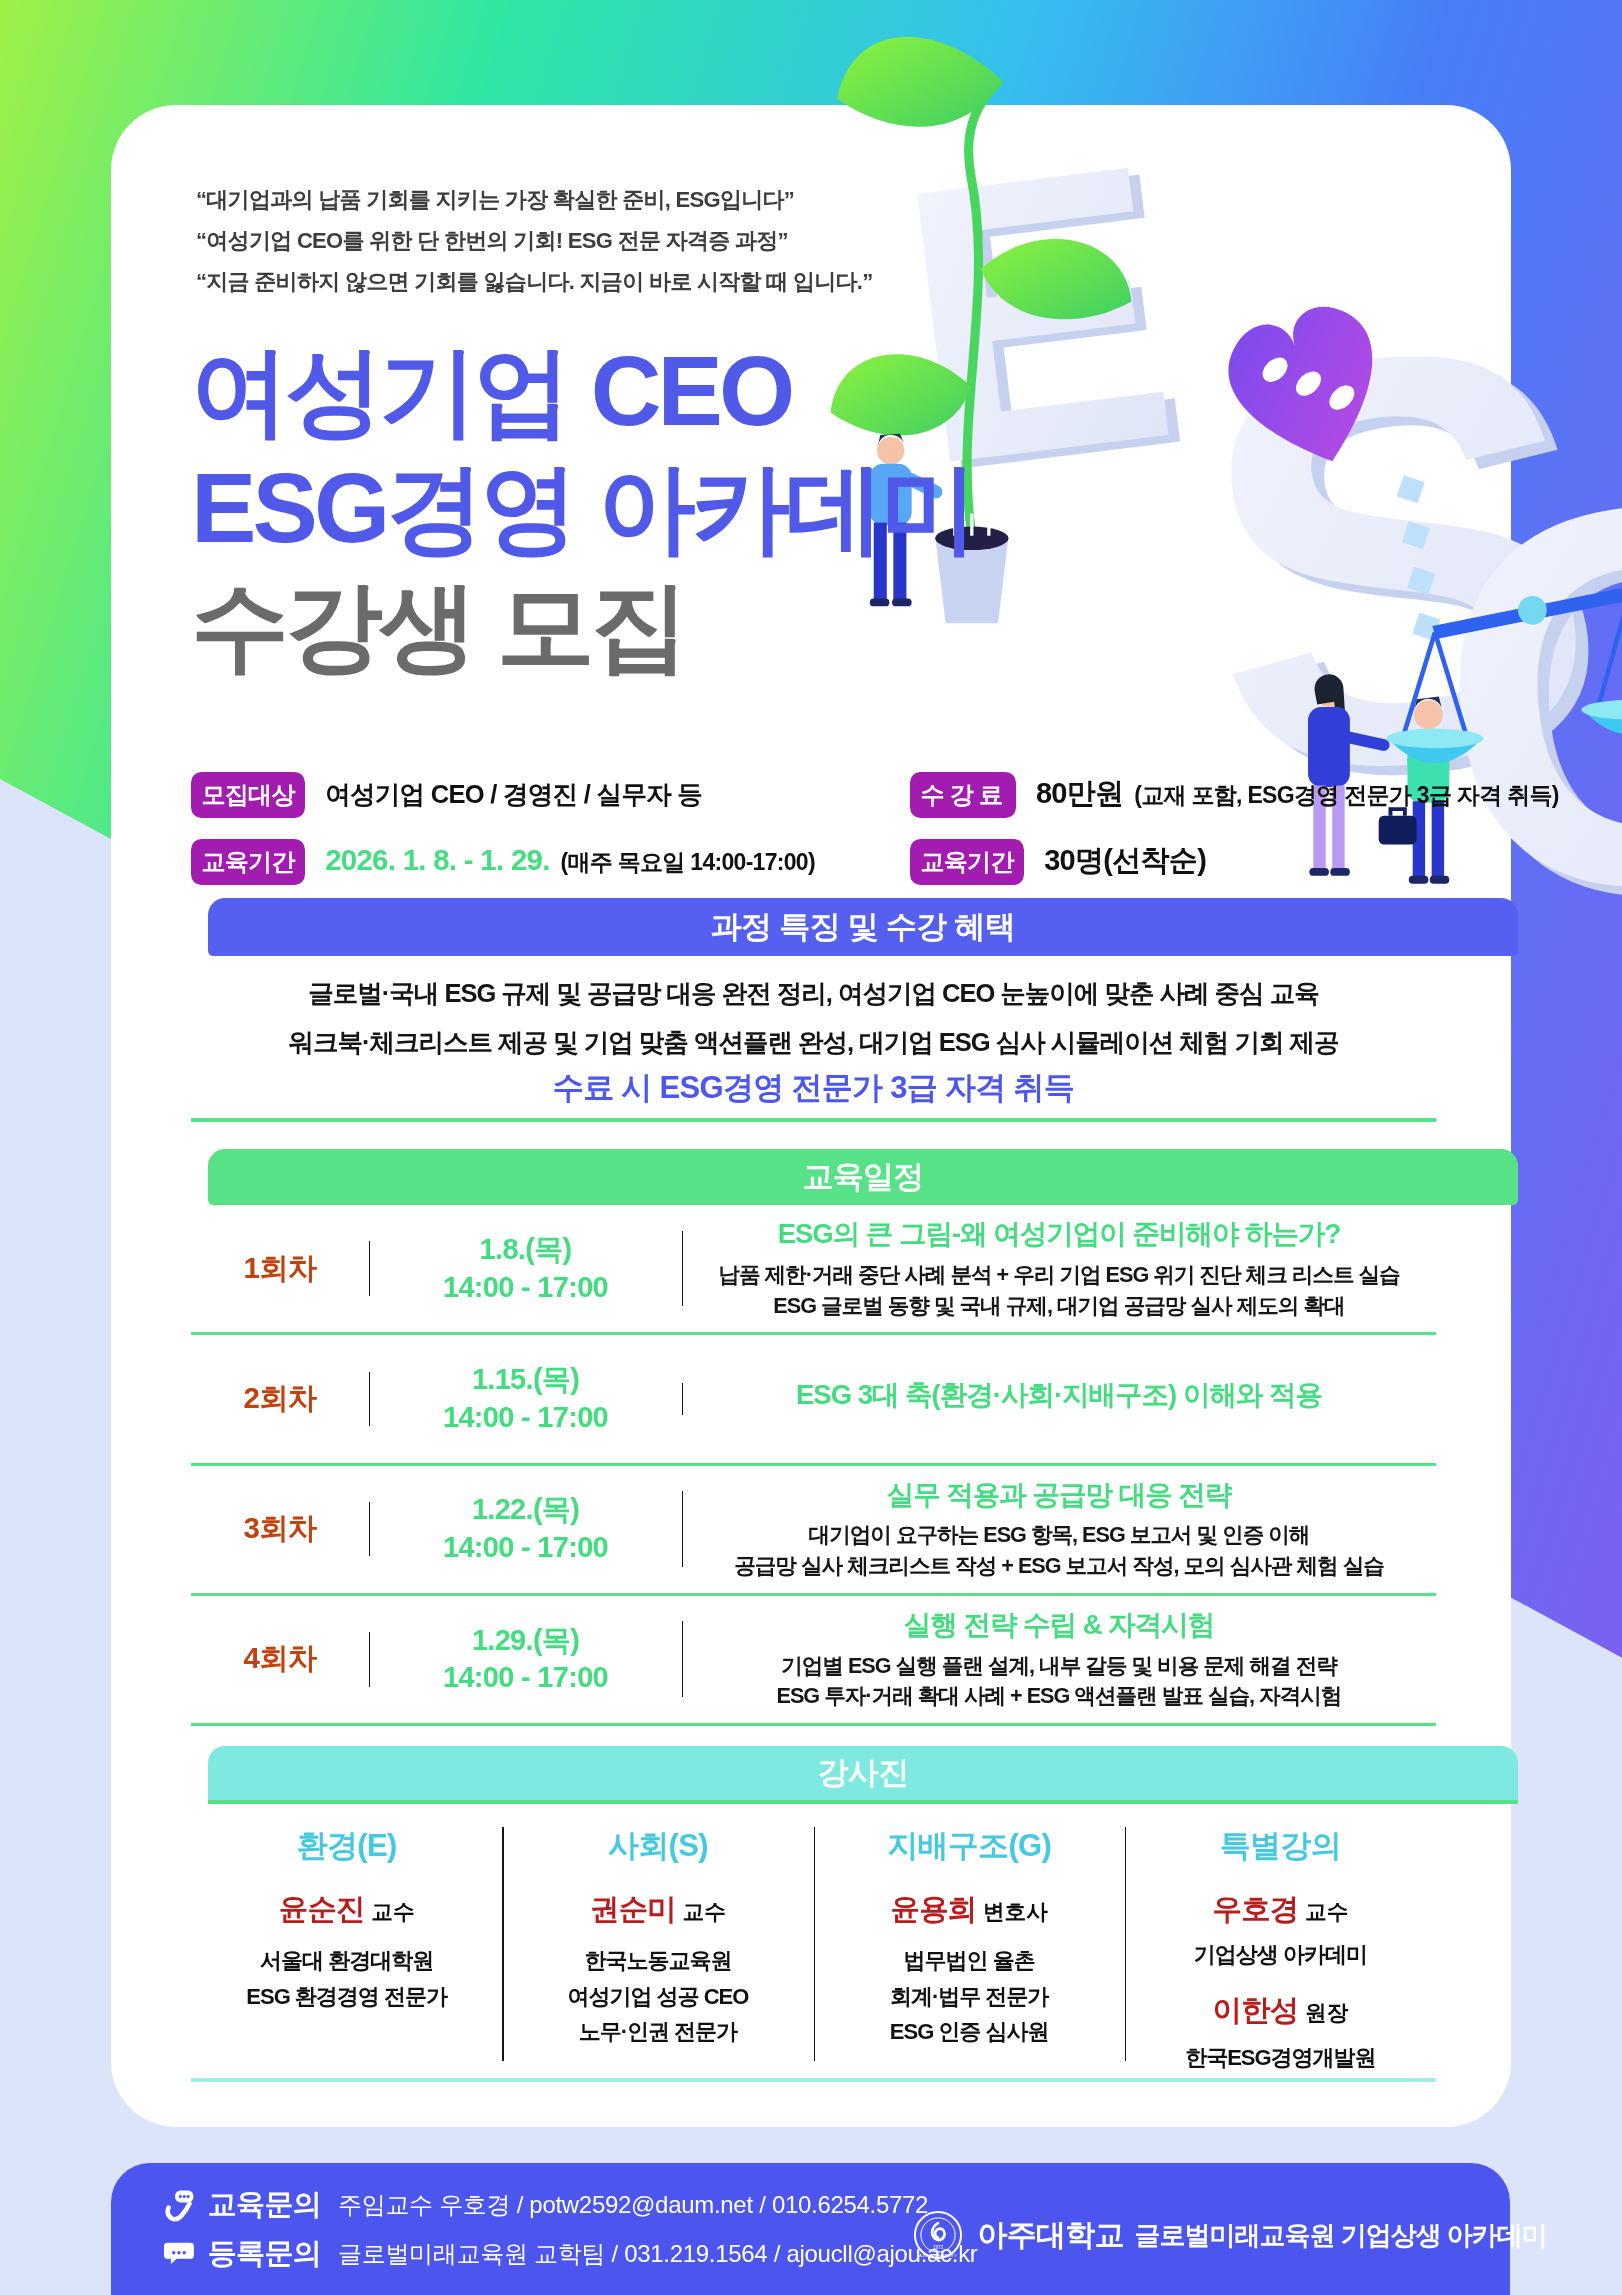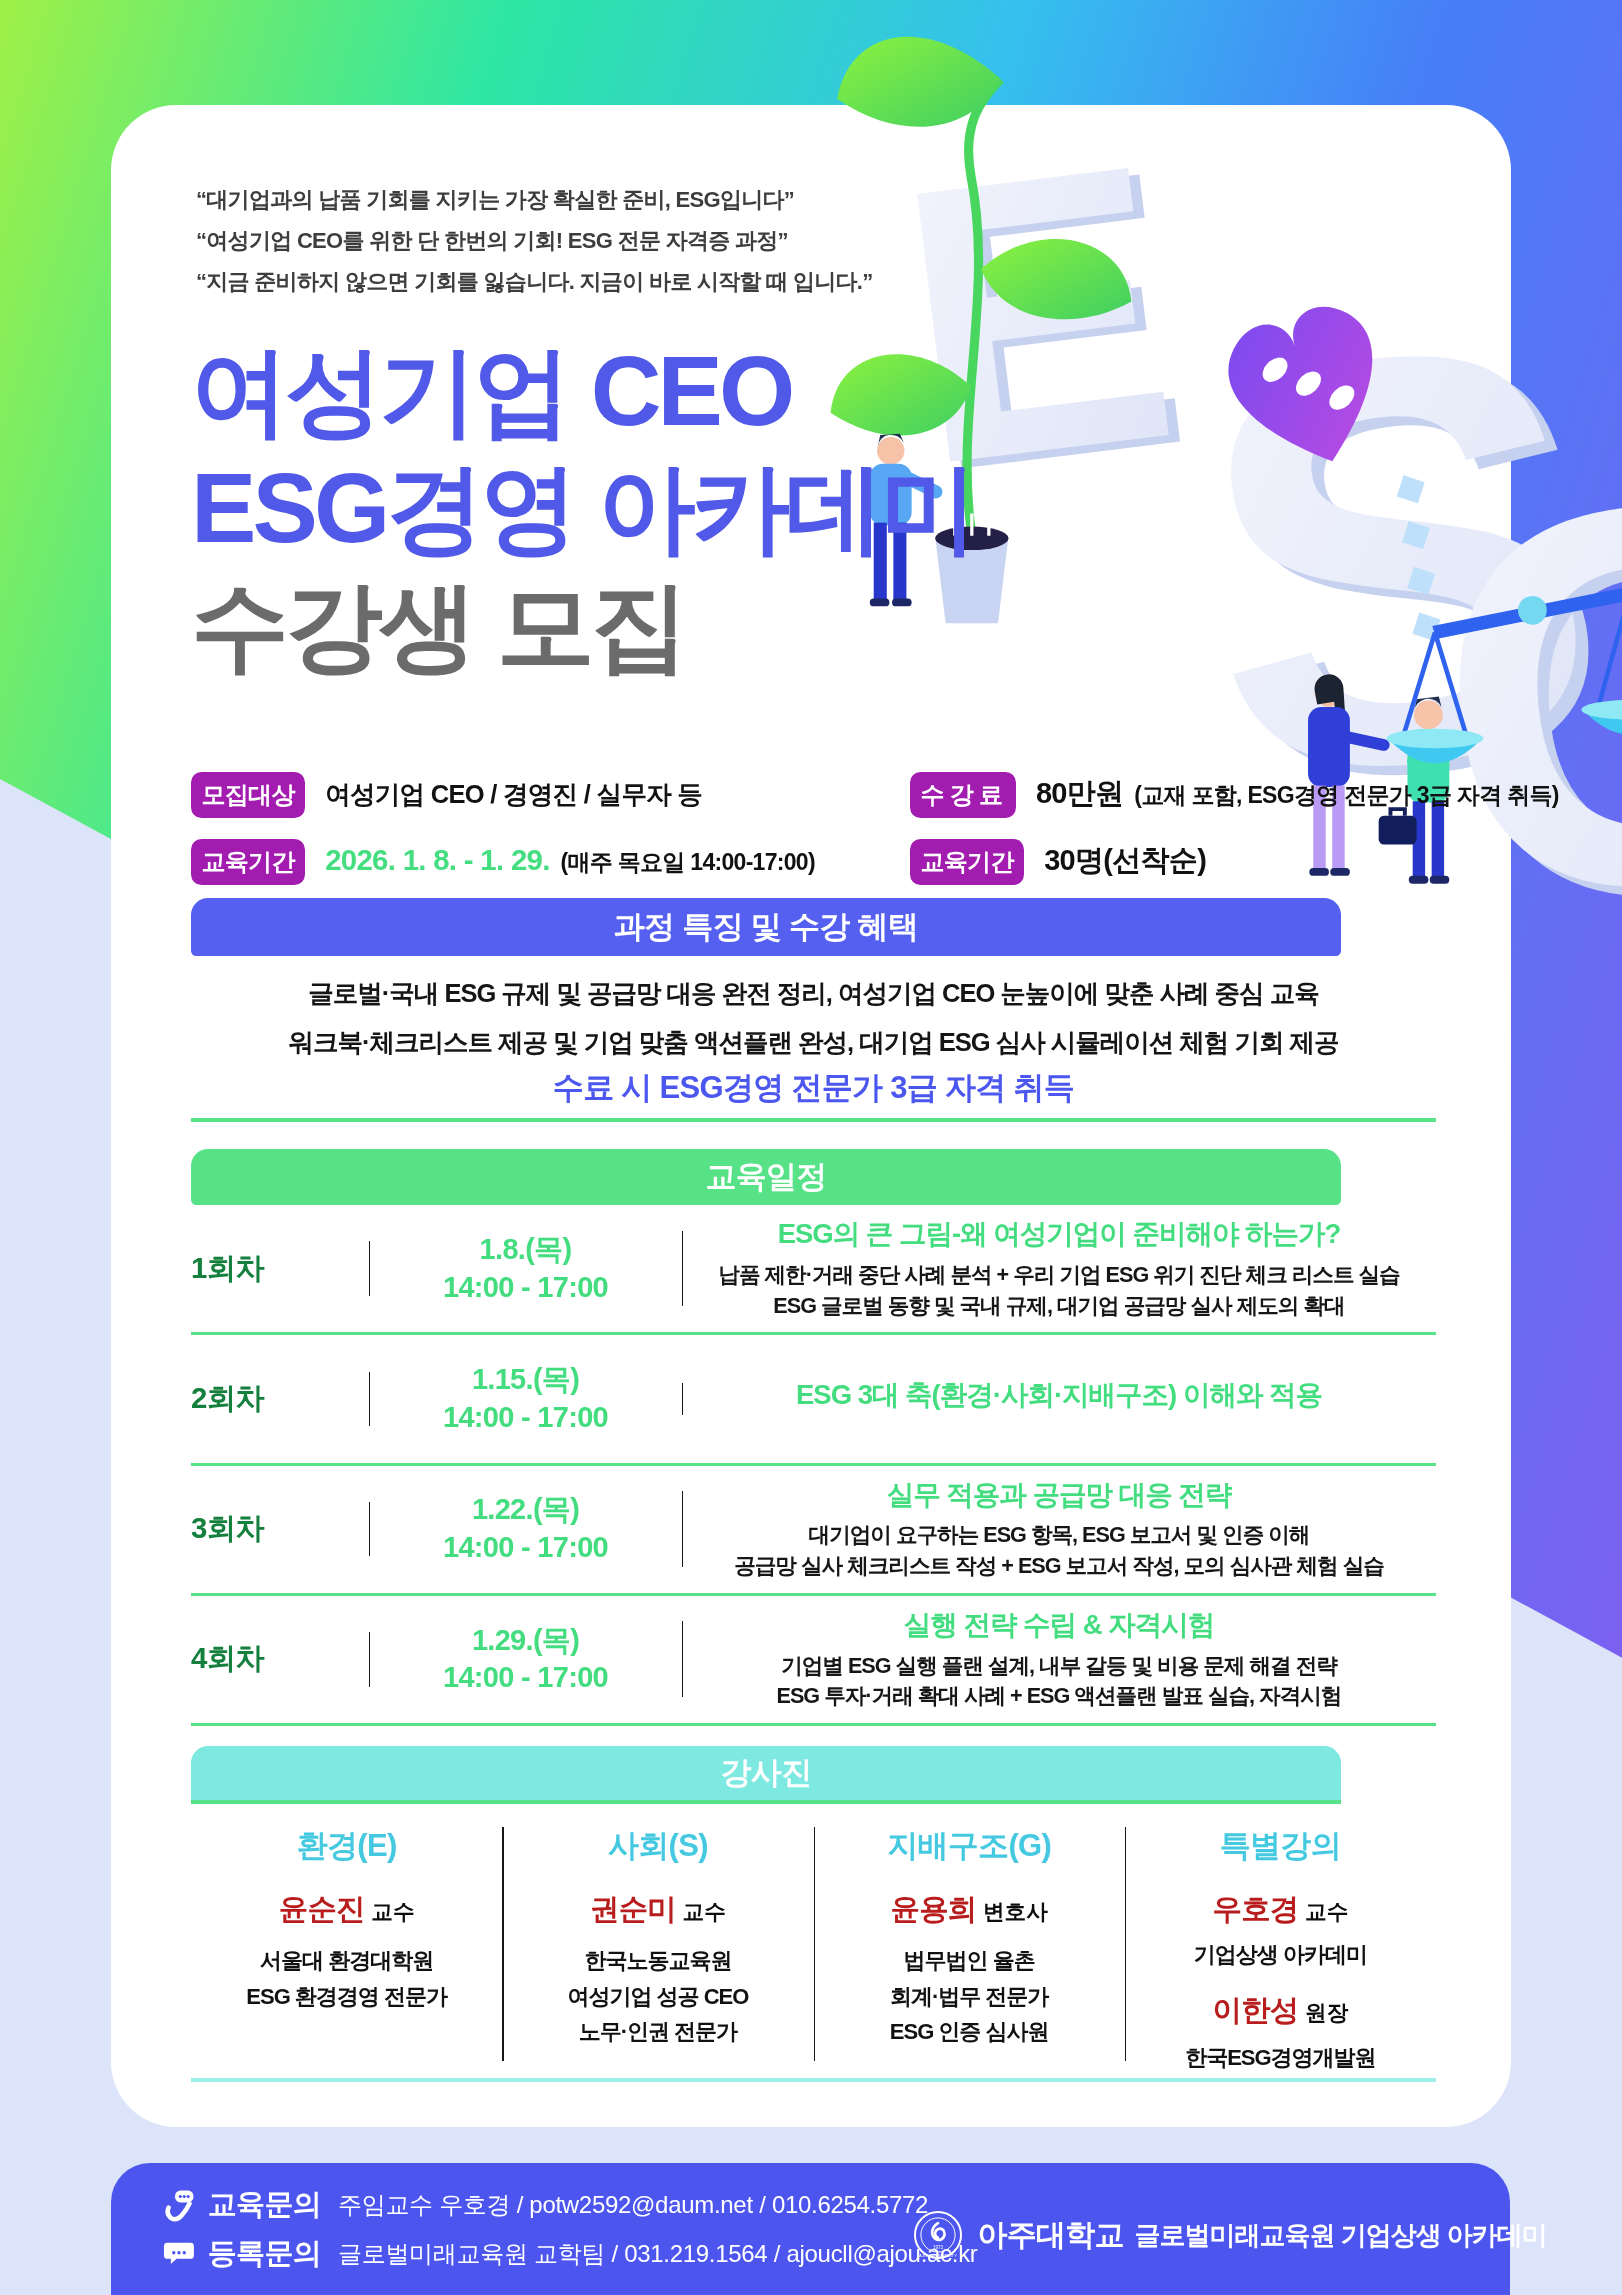--- a/index.html
+++ b/index.html
@@ -22,38 +22,38 @@
   .big.gray{color:#6b6b6b;}
   
   .info-item{position:absolute;white-space:nowrap;}
   .badge{display:inline-block;min-width:85px;background:#a21caf;color:#fff;
          font-weight:800;font-size:24px;padding:7.2px 10.5px;border-radius:10.5px;letter-spacing:-0.7px;}
   .iv{margin-left:17px;font-size:25.5px;font-weight:700;color:#111;letter-spacing:-0.7px;}
   .iv-green{margin-left:17px;font-size:29.4px;font-weight:900;color:#44dd80;letter-spacing:-0.7px;}
   .iv-rest{margin-left:7.9px;font-size:23px;font-weight:600;color:#111;letter-spacing:-0.7px;}
   .iv-bold{margin-left:17px;font-size:29px;font-weight:900;color:#111;letter-spacing:-0.7px;}
   
-  .banner{position:absolute;left:191px;width:1150px;text-align:center;color:#fff;
+  .banner{position:absolute;left:208px;width:1310px;text-align:center;color:#fff;
           font-weight:800;font-size:31px;letter-spacing:-0.7px;}
   .banner-blue{top:898px;height:58px;line-height:58px;background:#5560f0;border-radius:17px 17px 5.2px 5.2px;}
   .banner-green{top:1149px;height:56px;line-height:56px;background:#57e287;border-radius:17px 17px 5.2px 5.2px;}
   .banner-teal{top:1746px;height:54px;line-height:54px;background:#7de9e0;border-radius:17px 17px 0 0;
                border-bottom:4.6px solid #57e287;}
   .f-line{position:absolute;left:191px;width:1245px;text-align:center;font-size:25.5px;font-weight:600;
           color:#151515;letter-spacing:-1px;white-space:nowrap;}
   .f-high{position:absolute;left:191px;width:1245px;text-align:center;font-size:31px;font-weight:900;
           color:#4b57ee;letter-spacing:-0.7px;}
   .hr-green{position:absolute;left:191px;width:1245px;height:3.9px;background:#57e287;}
   .hr-teal{position:absolute;left:191px;width:1245px;height:3.9px;background:#9feee6;}
   
   .sched{position:absolute;left:191px;top:1205px;width:1245px;height:518px;display:flex;
          flex-direction:column;border-bottom:3.3px solid #57e287;}
   .s-row{flex:1;display:flex;align-items:center;}
   .s-row + .s-row{border-top:3.3px solid #57e287;}
-  .c-sess{width:178px;font-size:29.4px;font-weight:900;color:#15803d;letter-spacing:-0.7px;}
+  .c-sess{width:178px;text-align:center;font-size:29.4px;font-weight:900;color:#c2410c;letter-spacing:-0.7px;}
   .c-date{width:313px;position:relative;text-align:center;color:#43dd80;font-weight:900;
           font-size:29px;line-height:1.3;letter-spacing:-0.7px;}
   .c-main{flex:1;position:relative;text-align:center;padding:0 27px;}
   .c-date::before,.c-main::before{content:'';position:absolute;left:0;top:14%;height:72%;width:1.3px;background:#161616;}
   .c-title{font-size:27.5px;font-weight:900;color:#43dd80;margin-bottom:7.9px;letter-spacing:-1px;}
   .c-desc{font-size:21.6px;font-weight:600;color:#161616;line-height:1.42;letter-spacing:-1px;}
   
   .inst{position:absolute;left:191px;top:1814px;width:1245px;height:260px;display:flex;}
   .i-col{flex:1;position:relative;text-align:center;padding-top:10.5px;}
   .i-col + .i-col::before{content:'';position:absolute;left:0;top:5%;height:90%;width:1.3px;background:#161616;}

